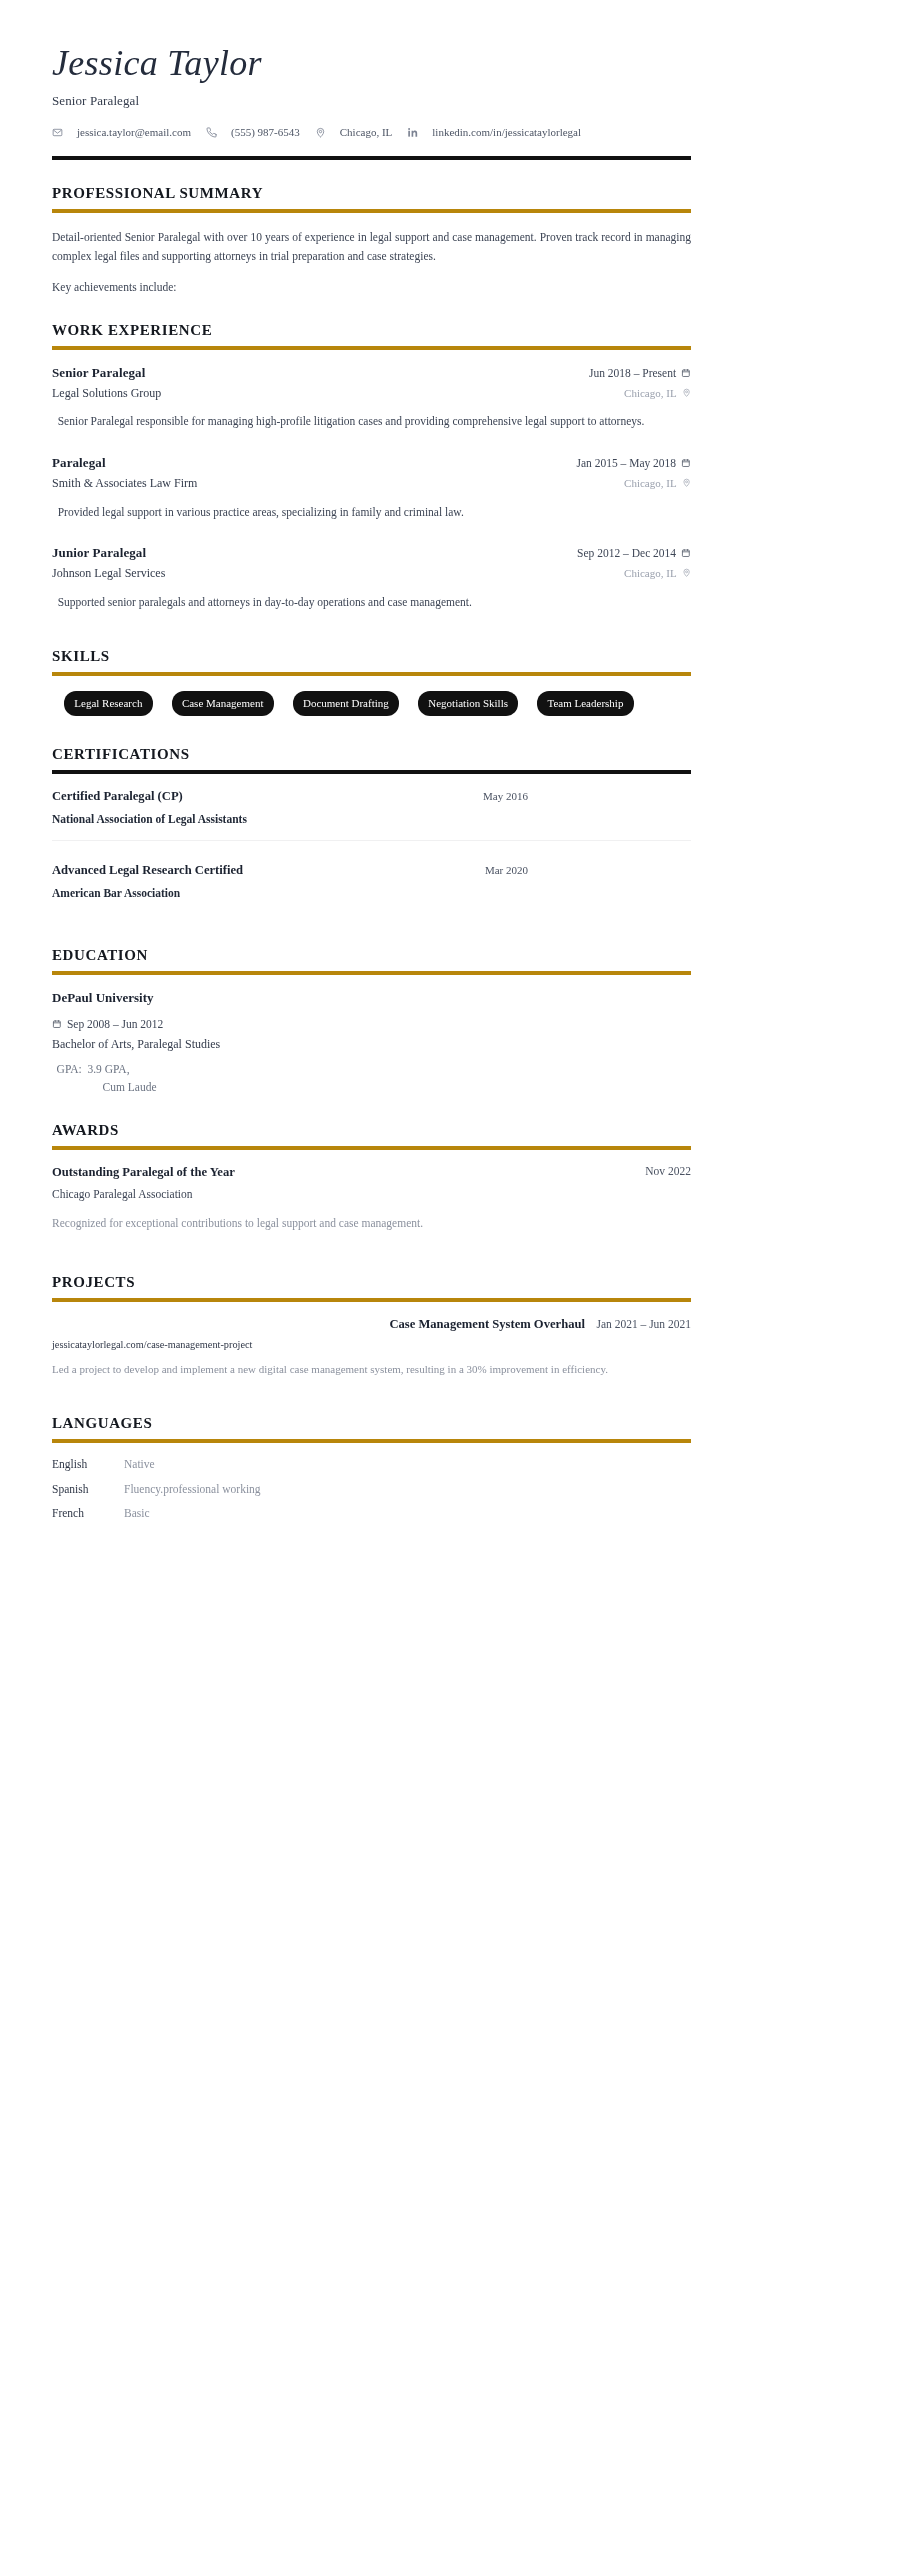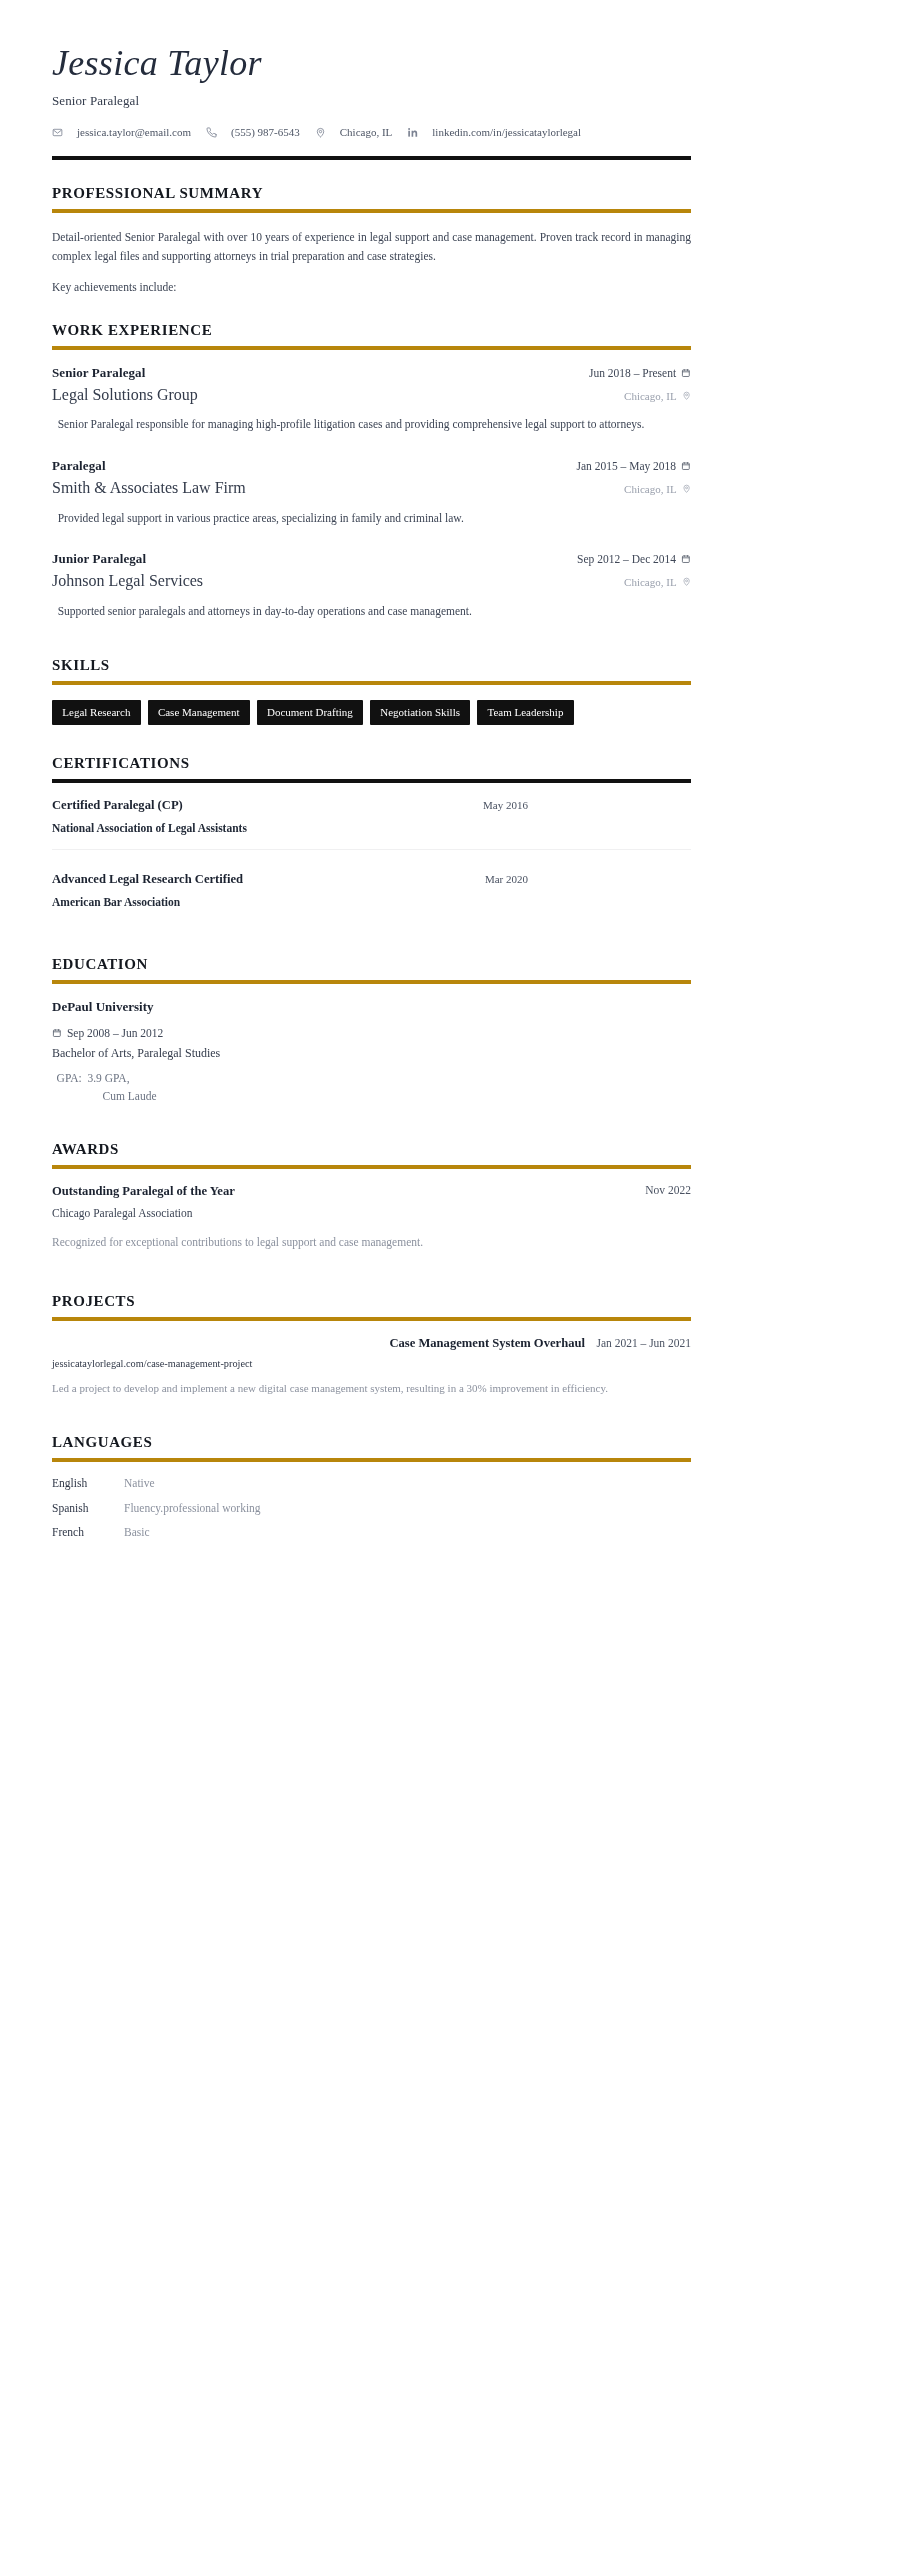--- a/index.html
+++ b/index.html
@@ -107,21 +107,21 @@
     gap: 5.2px;
     white-space: nowrap;
   }
   .job-sub-line {
     display: flex;
     justify-content: space-between;
     align-items: baseline;
     gap: 11.5px;
     margin-top: 5.2px;
   }
-  .job-company { font-size: 16px; color: #333b4b; }
+  .job-company { font-size: 12px; color: #333b4b; }
   .job-location {
     font-size: 11px;
     color: #9aa0ad;
     display: inline-flex;
     align-items: center;
     gap: 5.2px;
     white-space: nowrap;
   }
   .job-desc {
     margin-top: 11.5px;
@@ -132,23 +132,24 @@
     text-align: justify;
   }
 
   
   .chips { display: flex; flex-wrap: wrap; gap: 8px 6.9px; }
   .chip {
     background: #111111;
     color: #ffffff;
     font-size: 11px;
     padding: 5.7px 10.3px 6.9px 10.3px;
-    border-radius: 1px;
+    border-radius: 12px;
     line-height: 1.15;
     white-space: nowrap;
+    margin-left: 12px;
   }
 
   
   .cert { padding-bottom: 15px; }
   .cert + .cert { border-top: 1.1px solid #f0f0f1; padding-top: 22px; }
   .cert-line { display: flex; justify-content: space-between; align-items: baseline; gap: 11.5px; }
   .cert-name { font-size: 12.6px; font-weight: 700; color: #1b2230; }
   .cert-date { font-size: 11px; color: #4a5262; white-space: nowrap; padding-right: 163px; }
   .cert-issuer { font-size: 11.5px; font-weight: 700; color: #222a38; margin-top: 9.2px; }
 
@@ -395,21 +396,21 @@
         </span>
       </div>
       <div class="edu-degree">Bachelor of Arts, Paralegal Studies</div>
       <div class="edu-gpa">
         <span class="gpa-label">GPA:</span><span>3.9 GPA,</span>
         <span class="gpa-honors">Cum Laude</span>
       </div>
     </div>
   </section>
 
-  <section class="section" style="margin-top:36px;">
+  <section class="section" style="margin-top:26px;">
     <h2 class="section-title">AWARDS</h2>
     <div class="rule-gold"></div>
 
     <div>
       <div class="award-line">
         <span class="award-title">Outstanding Paralegal of the Year</span>
         <span class="award-date">Nov 2022</span>
       </div>
       <div class="award-org">Chicago Paralegal Association</div>
       <div class="award-desc">Recognized for exceptional contributions to legal support and case management.</div>

